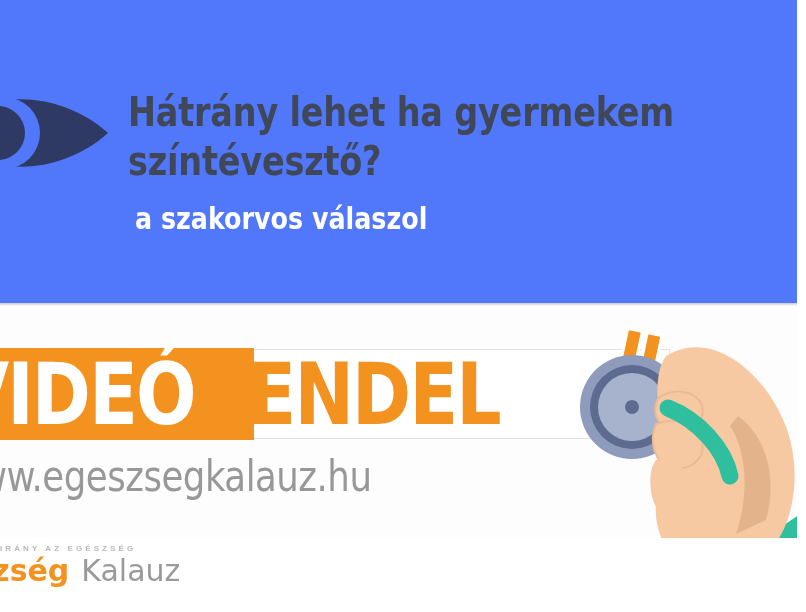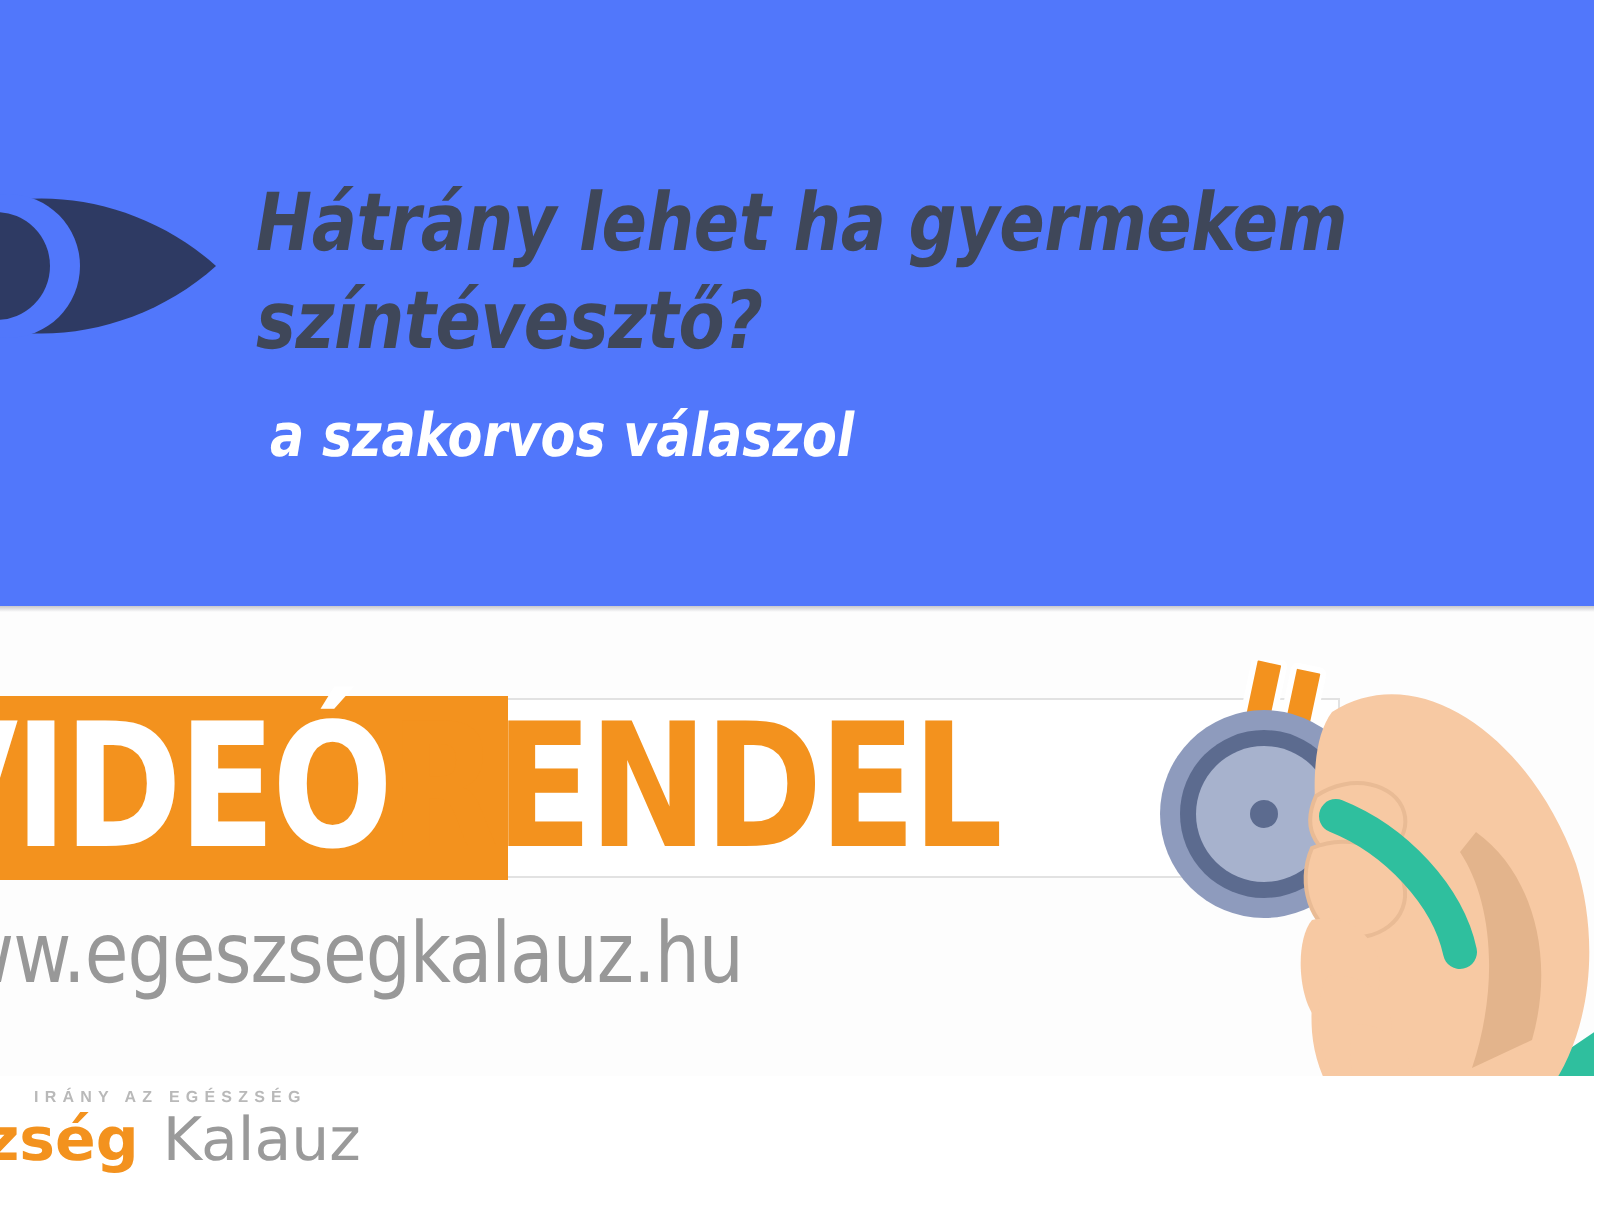--- a/index.html
+++ b/index.html
@@ -8,21 +8,21 @@
     width:806px;height:612px;overflow:hidden;
     background:#ffffff;
     font-family:"Liberation Sans", sans-serif;
     -webkit-font-smoothing:antialiased;
   }
   .stage{position:relative;width:806px;height:612px;overflow:hidden;background:#fdfdfd;}
 
   
   .hero{
     position:absolute;left:0;top:0;width:806px;height:303px;
-    background:#5177fb;overflow:hidden;font-style:italic;
+    background:#5177fb;overflow:hidden;
   }
   .hero-shadow{
     position:absolute;left:0;top:303px;width:806px;height:3px;
     background:linear-gradient(to bottom, rgba(120,120,130,.40), rgba(255,255,255,0));
   }
   .eye-icon{
     position:absolute;left:-52px;top:82px;width:164px;height:102px;
   }
   .hero-title{
     position:absolute;left:128px;top:88px;width:640px;
@@ -80,21 +80,20 @@
   .illus{position:absolute;left:560px;top:320px;width:246px;height:292px;}
 
   
   .footer{position:absolute;left:0;top:538px;width:806px;height:74px;background:#ffffff;}
   .kalauz{position:absolute;left:-46px;top:6px;width:210px;height:48px;}
   .kalauz-tag{
     position:absolute;left:46px;top:0;
     font-size:8px;letter-spacing:3.1px;color:#b9b9b9;font-weight:600;
     white-space:nowrap;
     font-family:"Liberation Sans", sans-serif;
-    padding-left:17px;
   }
   .kalauz-word{
     position:absolute;left:0;top:10px;
     font-size:30px;line-height:34px;font-weight:400;white-space:nowrap;
     font-family:"DejaVu Sans","Liberation Sans", sans-serif;
   }
   .kalauz-word .k-o{color:#f3921e;font-weight:700;}
   .kalauz-word .k-g{color:#9a9a9a;font-weight:400;margin-left:12px;}
   .right-white-strip{
     position:absolute;left:797px;top:0;width:9px;height:612px;background:#ffffff;

